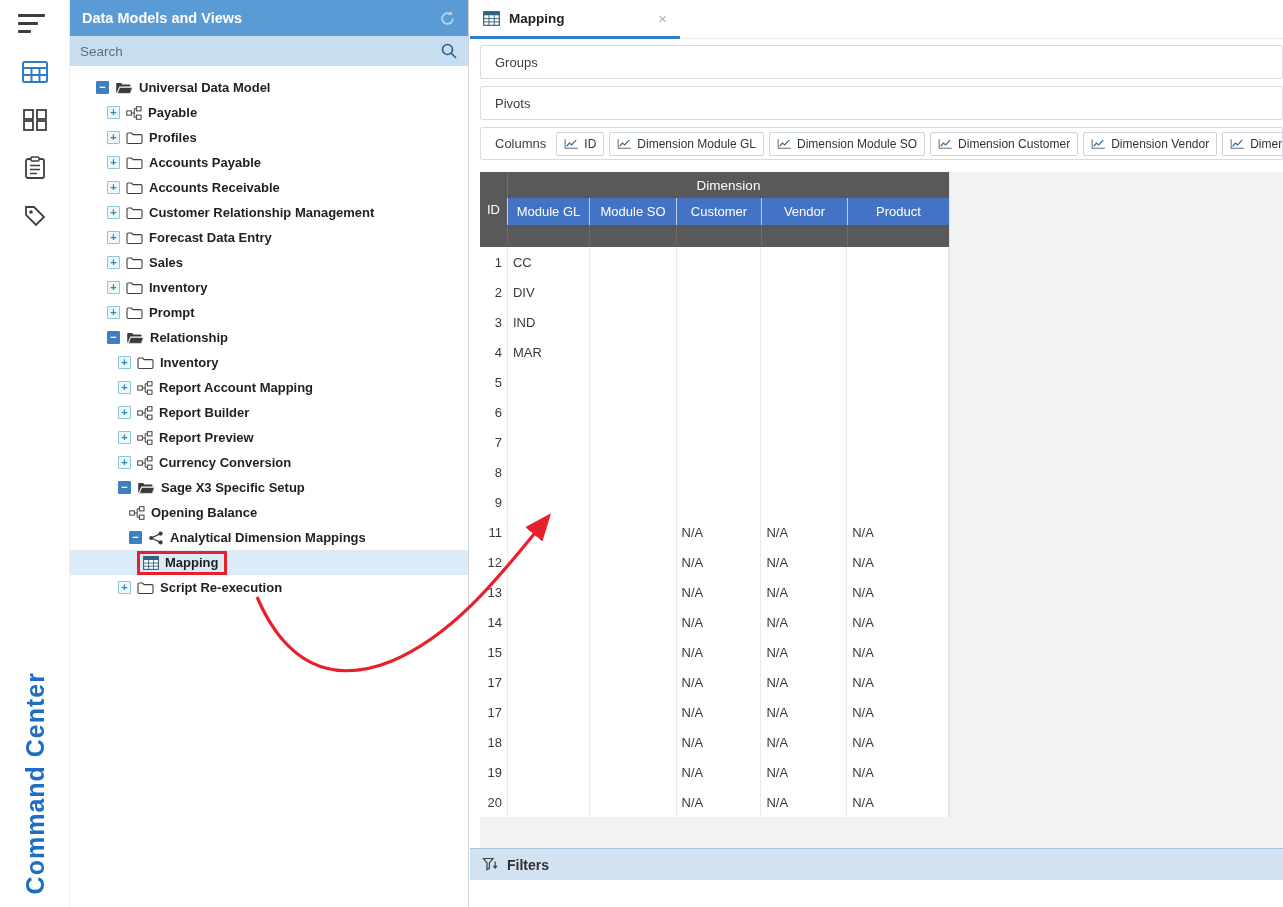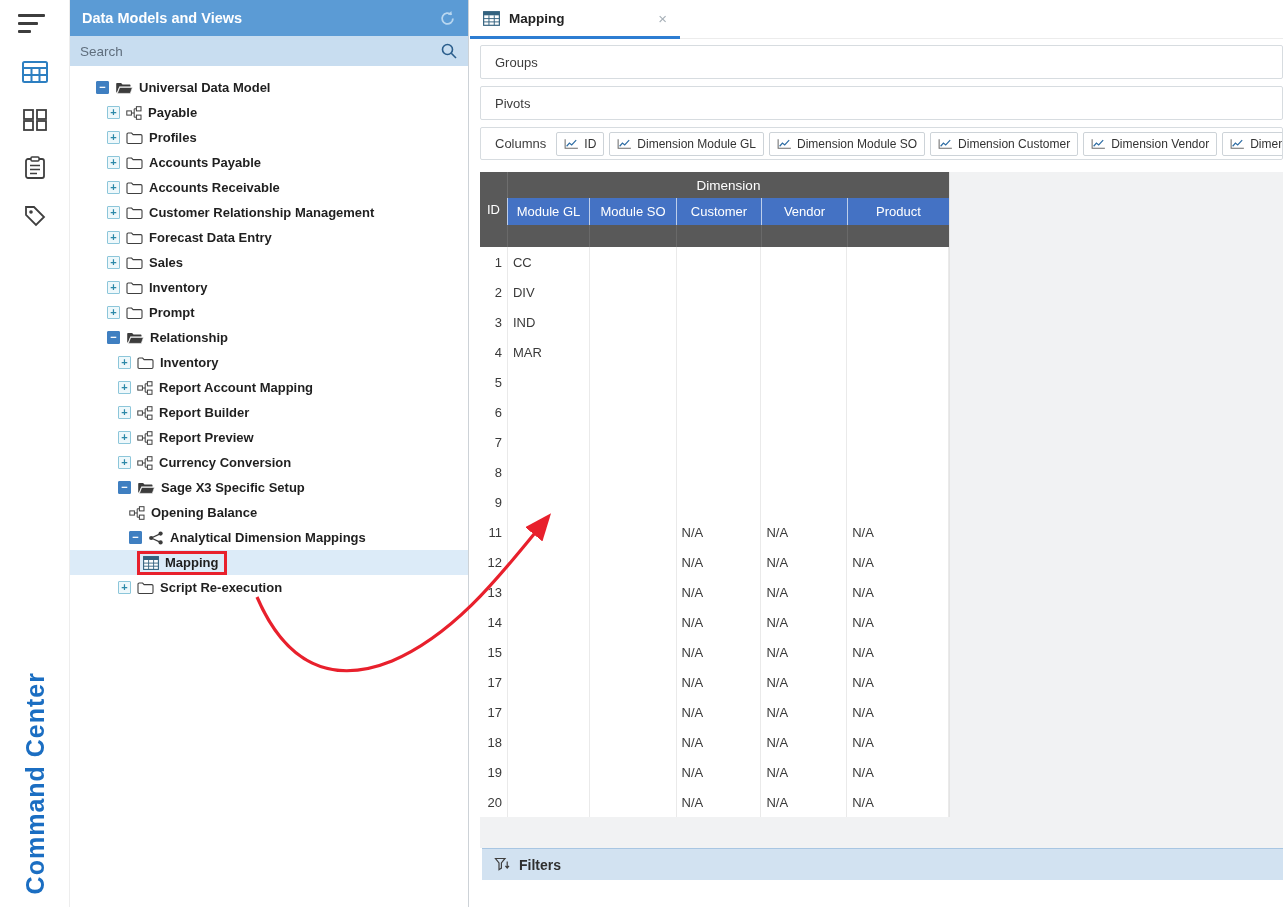--- a/index.html
+++ b/index.html
@@ -58,21 +58,21 @@
   .head-right { width:442px; }
   .group-row { height:26px; background:#595959; color:#fff; display:flex; align-items:center; justify-content:center; font-size:13.5px; border-left:1px solid #6e6e6e; }
   .cols-row { display:flex; height:27px; }
   .hcell { background:#4472c4; color:#fff; font-size:13px; display:flex; align-items:center; justify-content:center; border-left:1px solid rgba(255,255,255,0.65); cursor:pointer; }
   .dark-row { display:flex; height:22px; }
   .dcell { background:#595959; border-left:1px solid #696969; height:22px; }
   .trow { display:flex; height:30px; background:#fff; }
   .cell { border-right:1px solid #eaeaea; display:flex; align-items:center; font-size:13px; color:#3a3a3a; padding:0 5px; overflow:hidden; }
   .cell.id { width:28px; justify-content:flex-end; padding-right:5px; }
 
-  .filters { position:absolute; left:0; right:0; top:848px; height:32px; background:#d2e2f1; border-top:1px solid #a8c6e2; display:flex; align-items:center; gap:8px; padding-left:12px; cursor:pointer;margin-left:12px; }
+  .filters { position:absolute; left:0; right:0; top:848px; height:32px; background:#d2e2f1; border-top:1px solid #a8c6e2; display:flex; align-items:center; gap:8px; padding-left:12px; cursor:pointer; }
   .filters-label { font-weight:bold; font-size:14px; color:#2f2f2f; }
   .funnel { display:inline-flex; }
 
   .annot { position:absolute; left:0; top:0; width:1283px; height:907px; pointer-events:none; z-index:50; }
 </style>
 </head>
 <body>
 
 <div class="page">
 

